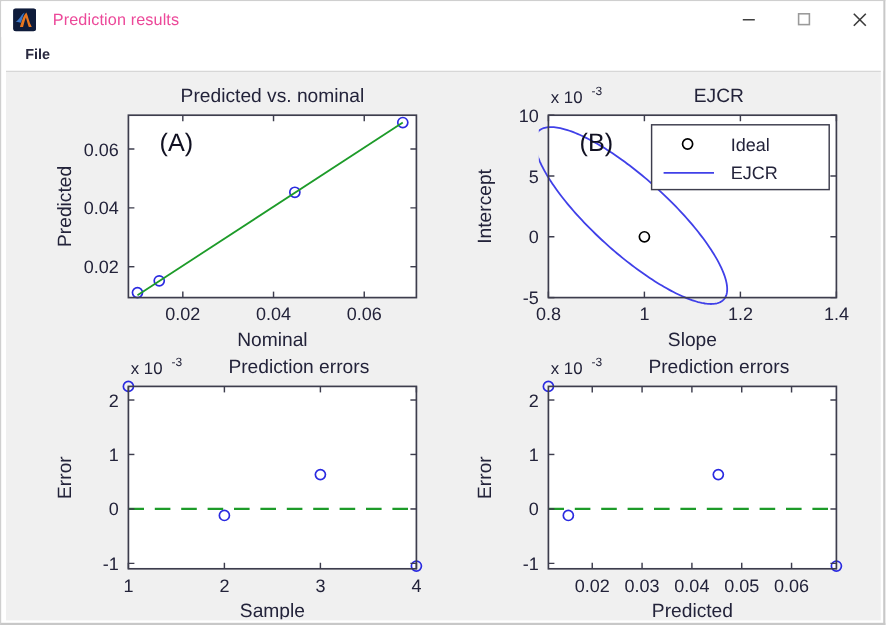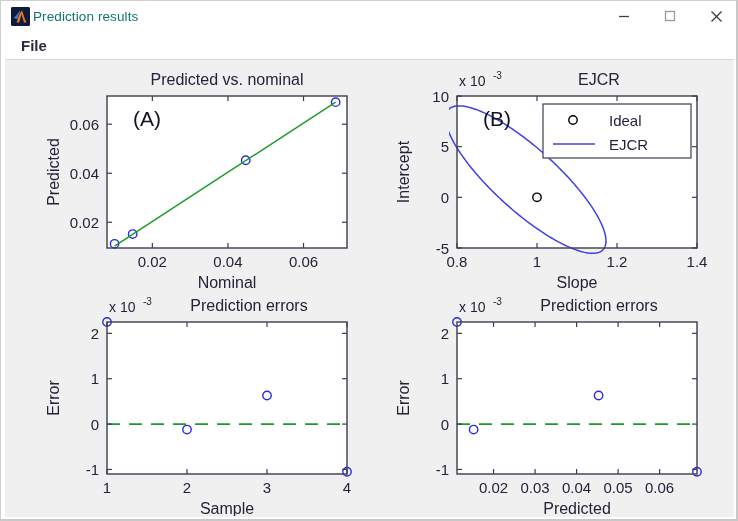--- a/index.html
+++ b/index.html
@@ -36,23 +36,23 @@
     width: 19px; height: 19px;
     margin-left: 10px;
     background: #0e1b3a;
     border-radius: 2px;
     position: relative;
     overflow: hidden;
     flex: none;
   }
   #app-icon svg { display: block; }
   #title-text {
-    margin-left: 3px;
+    margin-left: 14px;
     font-size: 13.5px;
-    color: #0f766e;
+    color: #ec4899;
     letter-spacing: 0.1px;
     white-space: nowrap;
   }
   #win-controls {
     margin-left: auto;
     display: flex;
     align-items: center;
     height: 30px;
   }
   .win-btn {
@@ -68,21 +68,21 @@
     position: absolute;
     left: 1px; top: 30px;
     width: 735px;
     height: 28px;
     background: #ffffff;
     display: flex;
     align-items: center;
     box-sizing: border-box;
   }
   .menu-item {
-    font-size: 15px;
+    font-size: 12px;
     color: #2a2a40;
     padding: 3px 7px;
     margin-left: 12px;
     font-weight: bold;
   }
   
   #figure-area {
     position: absolute;
     left: 4px;
     top: 58px;

